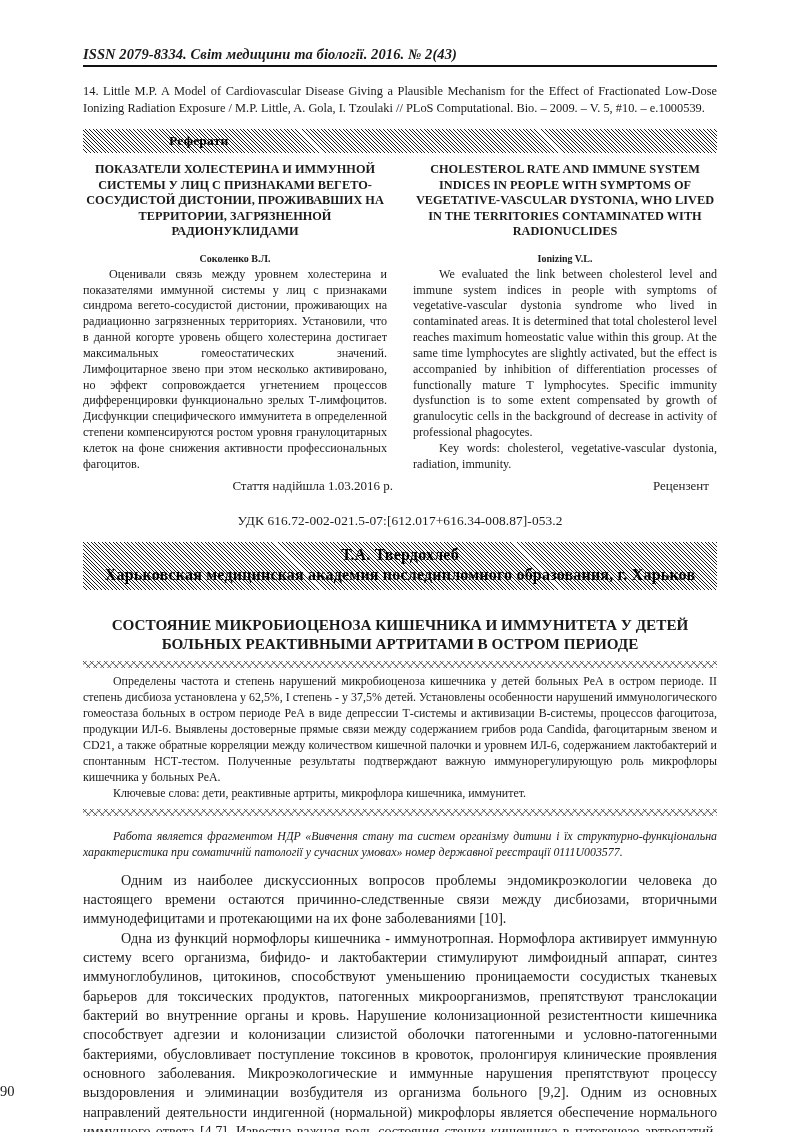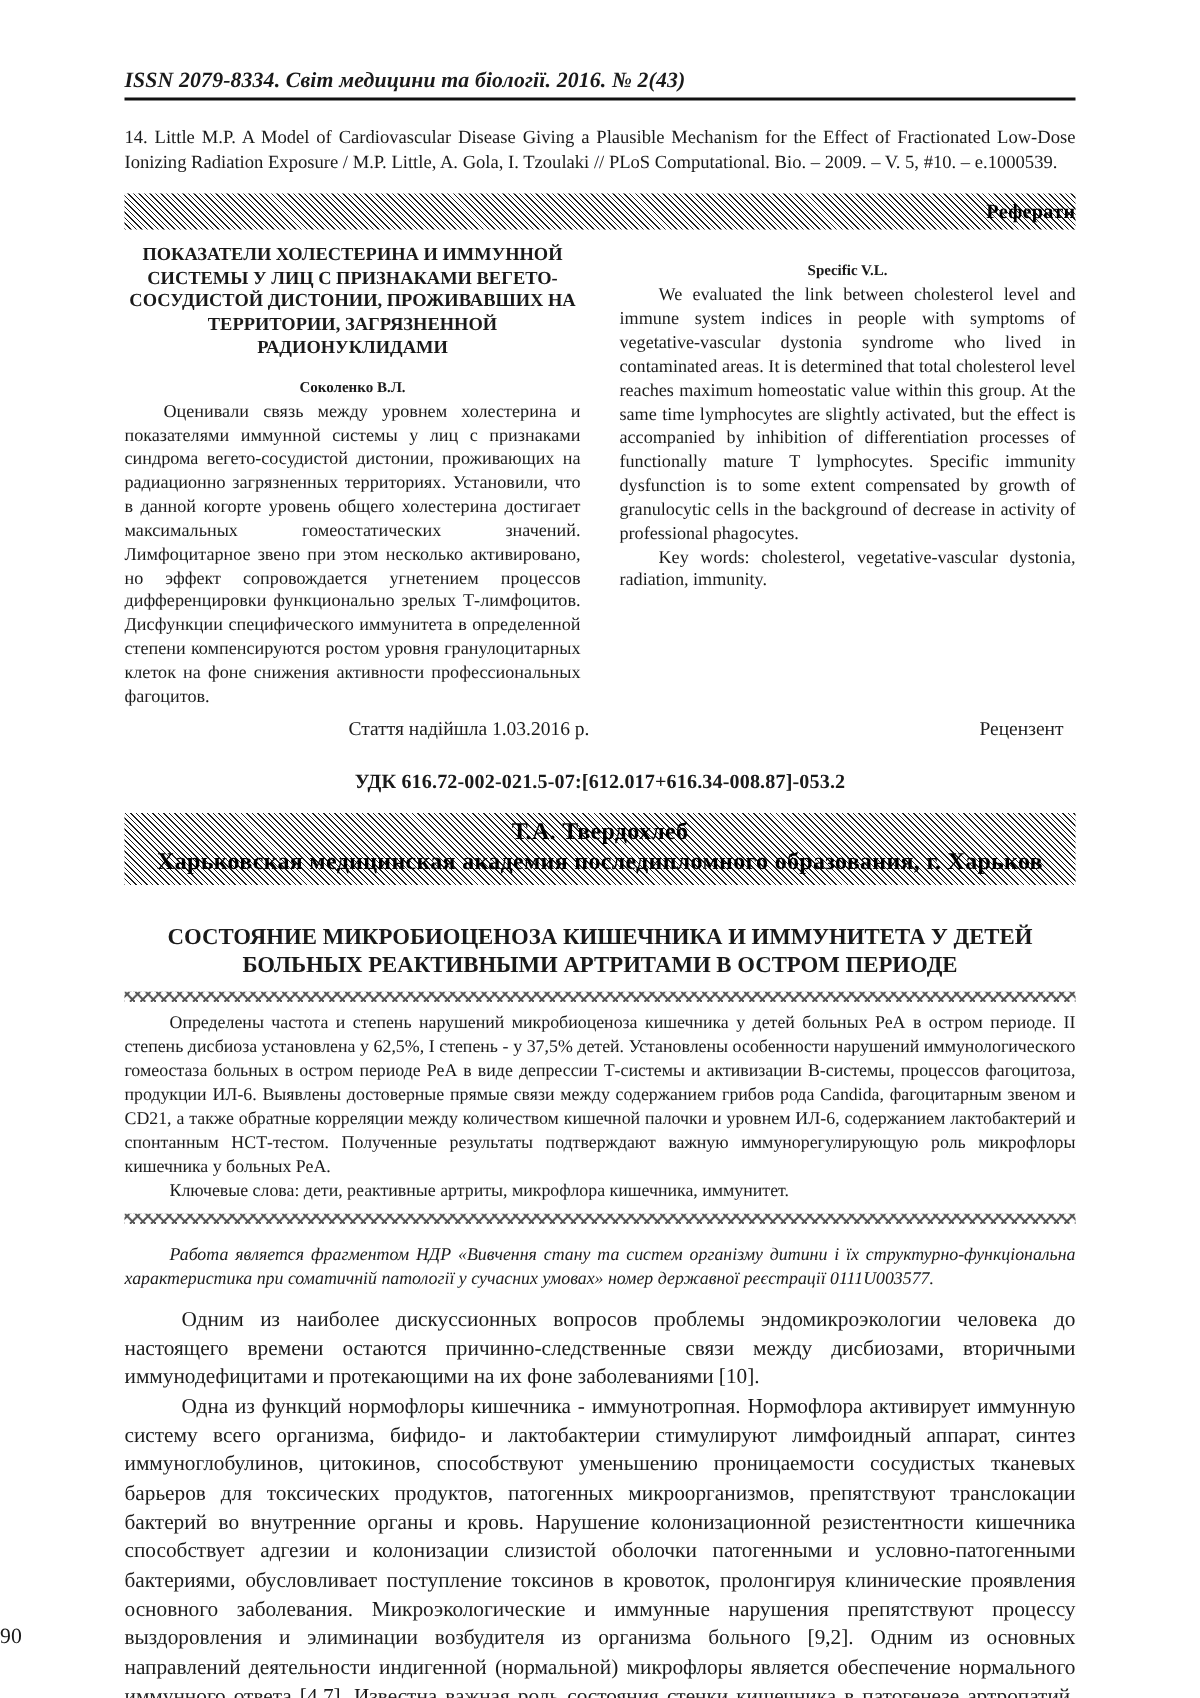--- a/index.html
+++ b/index.html
@@ -60,21 +60,21 @@
     text-align: center;
   }
   .banner-line {
     font-weight: bold;
     font-size: 16px;
     line-height: 1.28;
     color: #000;
     letter-spacing: 0.2px;
   }
   .banner.left-label {
-    text-align: right;
+    text-align: left;
     padding-left: 86px;
   }
   .banner.left-label .banner-line { font-size: 13.5px; }
 
   
   .abs-cols {
     display: flex;
     gap: 26px;
     margin-top: 9px;
   }
@@ -121,21 +121,21 @@
   }
   .foot-right {
     width: 50%;
     text-align: right;
     padding-right: 8px;
   }
 
   
   .udc {
     margin-top: 19px;
-    font-weight: bold;
+    font-weight: normal;
     font-size: 13.4px;
     text-align: center;
     letter-spacing: 0.1px;
   }
 
   
   .art-title {
     margin-top: 25px;
     font-weight: bold;
     font-size: 15.2px;
@@ -219,21 +219,22 @@
 
   <div class="abs-cols">
 
     <div class="abs-col">
       <div class="abs-title">ПОКАЗАТЕЛИ ХОЛЕСТЕРИНА И ИММУННОЙ СИСТЕМЫ У ЛИЦ С ПРИЗНАКАМИ ВЕГЕТО-СОСУДИСТОЙ ДИСТОНИИ, ПРОЖИВАВШИХ НА ТЕРРИТОРИИ, ЗАГРЯЗНЕННОЙ РАДИОНУКЛИДАМИ</div>
       <div class="abs-author">Соколенко В.Л.</div>
       <div class="abs-body">Оценивали связь между уровнем холестерина и показателями иммунной системы у лиц с признаками синдрома вегето-сосудистой дистонии, проживающих на радиационно загрязненных территориях. Установили, что в данной когорте уровень общего холестерина достигает максимальных гомеостатических значений. Лимфоцитарное звено при этом несколько активировано, но эффект сопровождается угнетением процессов дифференцировки функционально зрелых Т-лимфоцитов. Дисфункции специфического иммунитета в определенной степени компенсируются ростом уровня гранулоцитарных клеток на фоне снижения активности профессиональных фагоцитов.</div>
     </div>
 
     <div class="abs-col">
-      <div class="abs-author">Specific V.L.</div>
+      <div class="abs-title">CHOLESTEROL RATE AND IMMUNE SYSTEM INDICES IN PEOPLE WITH SYMPTOMS OF VEGETATIVE-VASCULAR DYSTONIA, WHO LIVED IN THE TERRITORIES CONTAMINATED WITH RADIONUCLIDES</div>
+      <div class="abs-author">Ionizing V.L.</div>
       <div class="abs-body">We evaluated the link between cholesterol level and immune system indices in people with symptoms of vegetative-vascular dystonia syndrome who lived in contaminated areas. It is determined that total cholesterol level reaches maximum homeostatic value within this group. At the same time lymphocytes are slightly activated, but the effect is accompanied by inhibition of differentiation processes of functionally mature T lymphocytes. Specific immunity dysfunction is to some extent compensated by growth of granulocytic cells in the background of decrease in activity of professional phagocytes.</div>
       <div class="abs-kw"><span class="kw">Key words:</span><span> cholesterol, vegetative-vascular dystonia, radiation, immunity.</span></div>
     </div>
   </div>
 
   <div class="foot-row">
     <div class="foot-left">Стаття надійшла 1.03.2016 р.</div>
     <div class="foot-right">Рецензент</div>
   </div>
 

